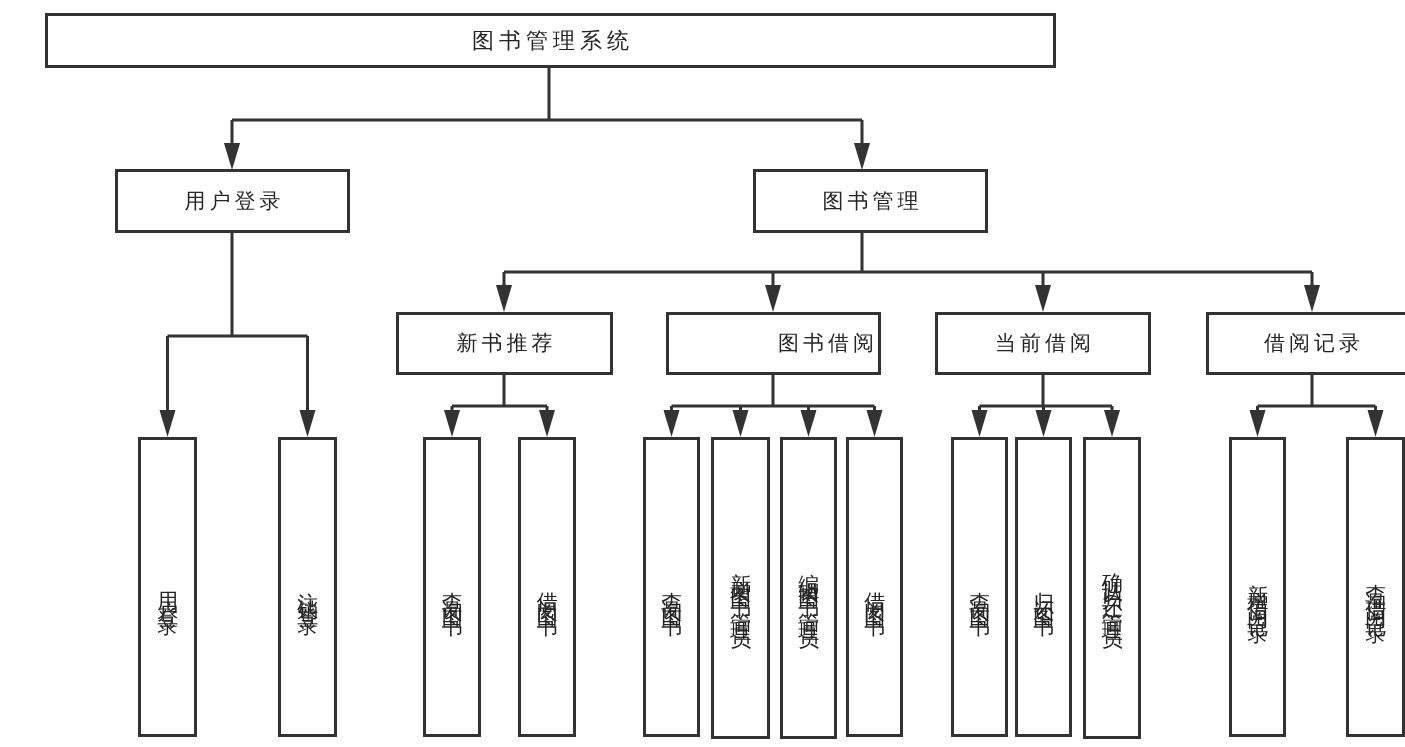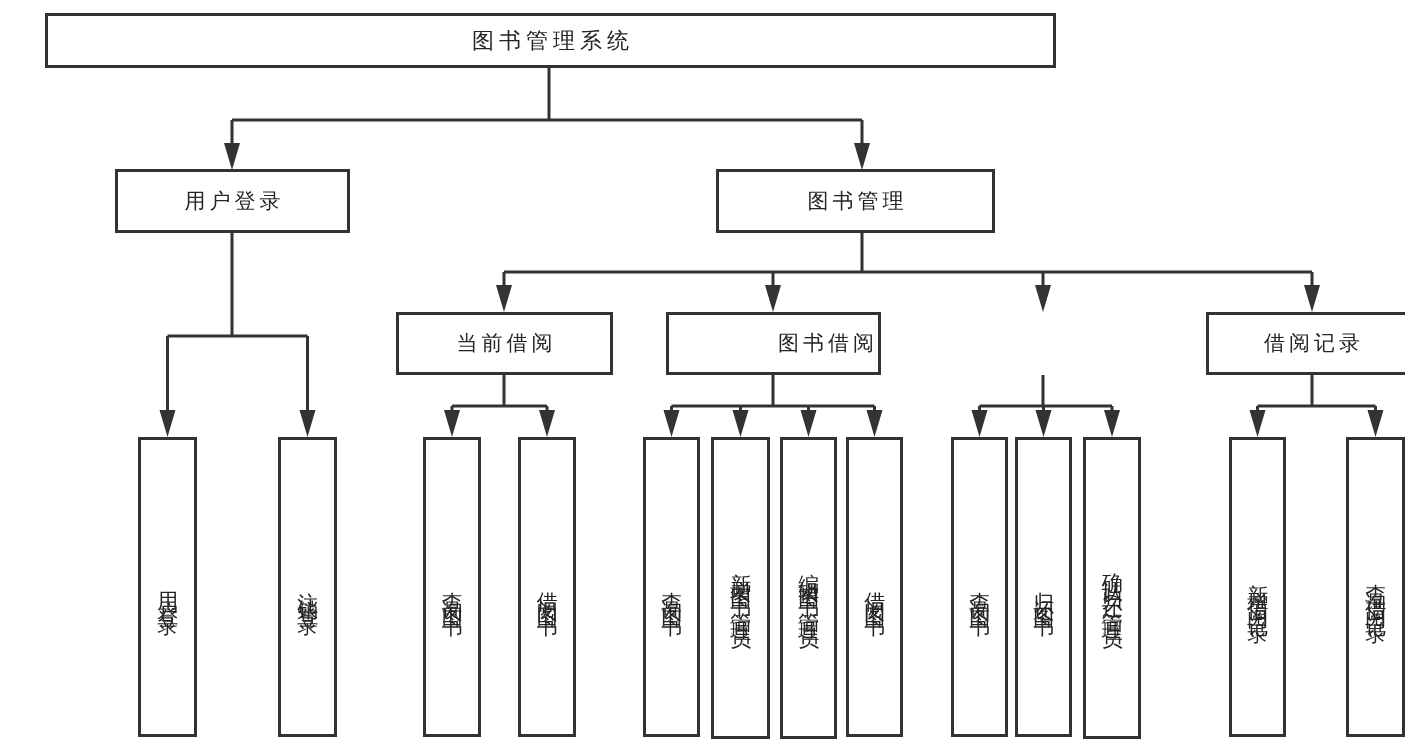--- a/index.html
+++ b/index.html
@@ -122,29 +122,32 @@
     <polygon points="1342.5,437 1334.5,410 1350.5,410"></polygon>
   </svg>
 
   <div class="box h root-box" style="left:12px; top:13px; width:1011px; height:55px;">
     <span class="label">图书管理系统</span>
   </div>
 
   <div class="box h" style="left:82px; top:169px; width:235px; height:64px;">
     <span class="label">用户登录</span>
   </div>
-  <div class="box h" style="left:683px; top:169px; width:279px; height:64px;">
+  <div class="box h" style="left:720px; top:169px; width:235px; height:64px;">
     <span class="label">图书管理</span>
   </div>
 
   <div class="box h" style="left:363px; top:312px; width:217px; height:63px;">
-    <span class="label">当前借阅</span>
+    <span class="label">新书推荐</span>
   </div>
   <div class="box h" style="left:633px; top:312px; width:215px; height:63px;justify-content:flex-end;">
     <span class="label">图书借阅</span>
+  </div>
+  <div class="box h" style="left:902px; top:312px; width:216px; height:63px;">
+    <span class="label">当前借阅</span>
   </div>
   <div class="box h" style="left:1173px; top:312px; width:212px; height:63px;">
     <span class="label">借阅记录</span>
   </div>
 
   <div class="box v" style="left:105px; top:437px; width:59px; height:300px;">
     <span class="label">用户登录</span>
   </div>
   <div class="box v" style="left:245px; top:437px; width:59px; height:300px;">
     <span class="label">注销登录</span>

